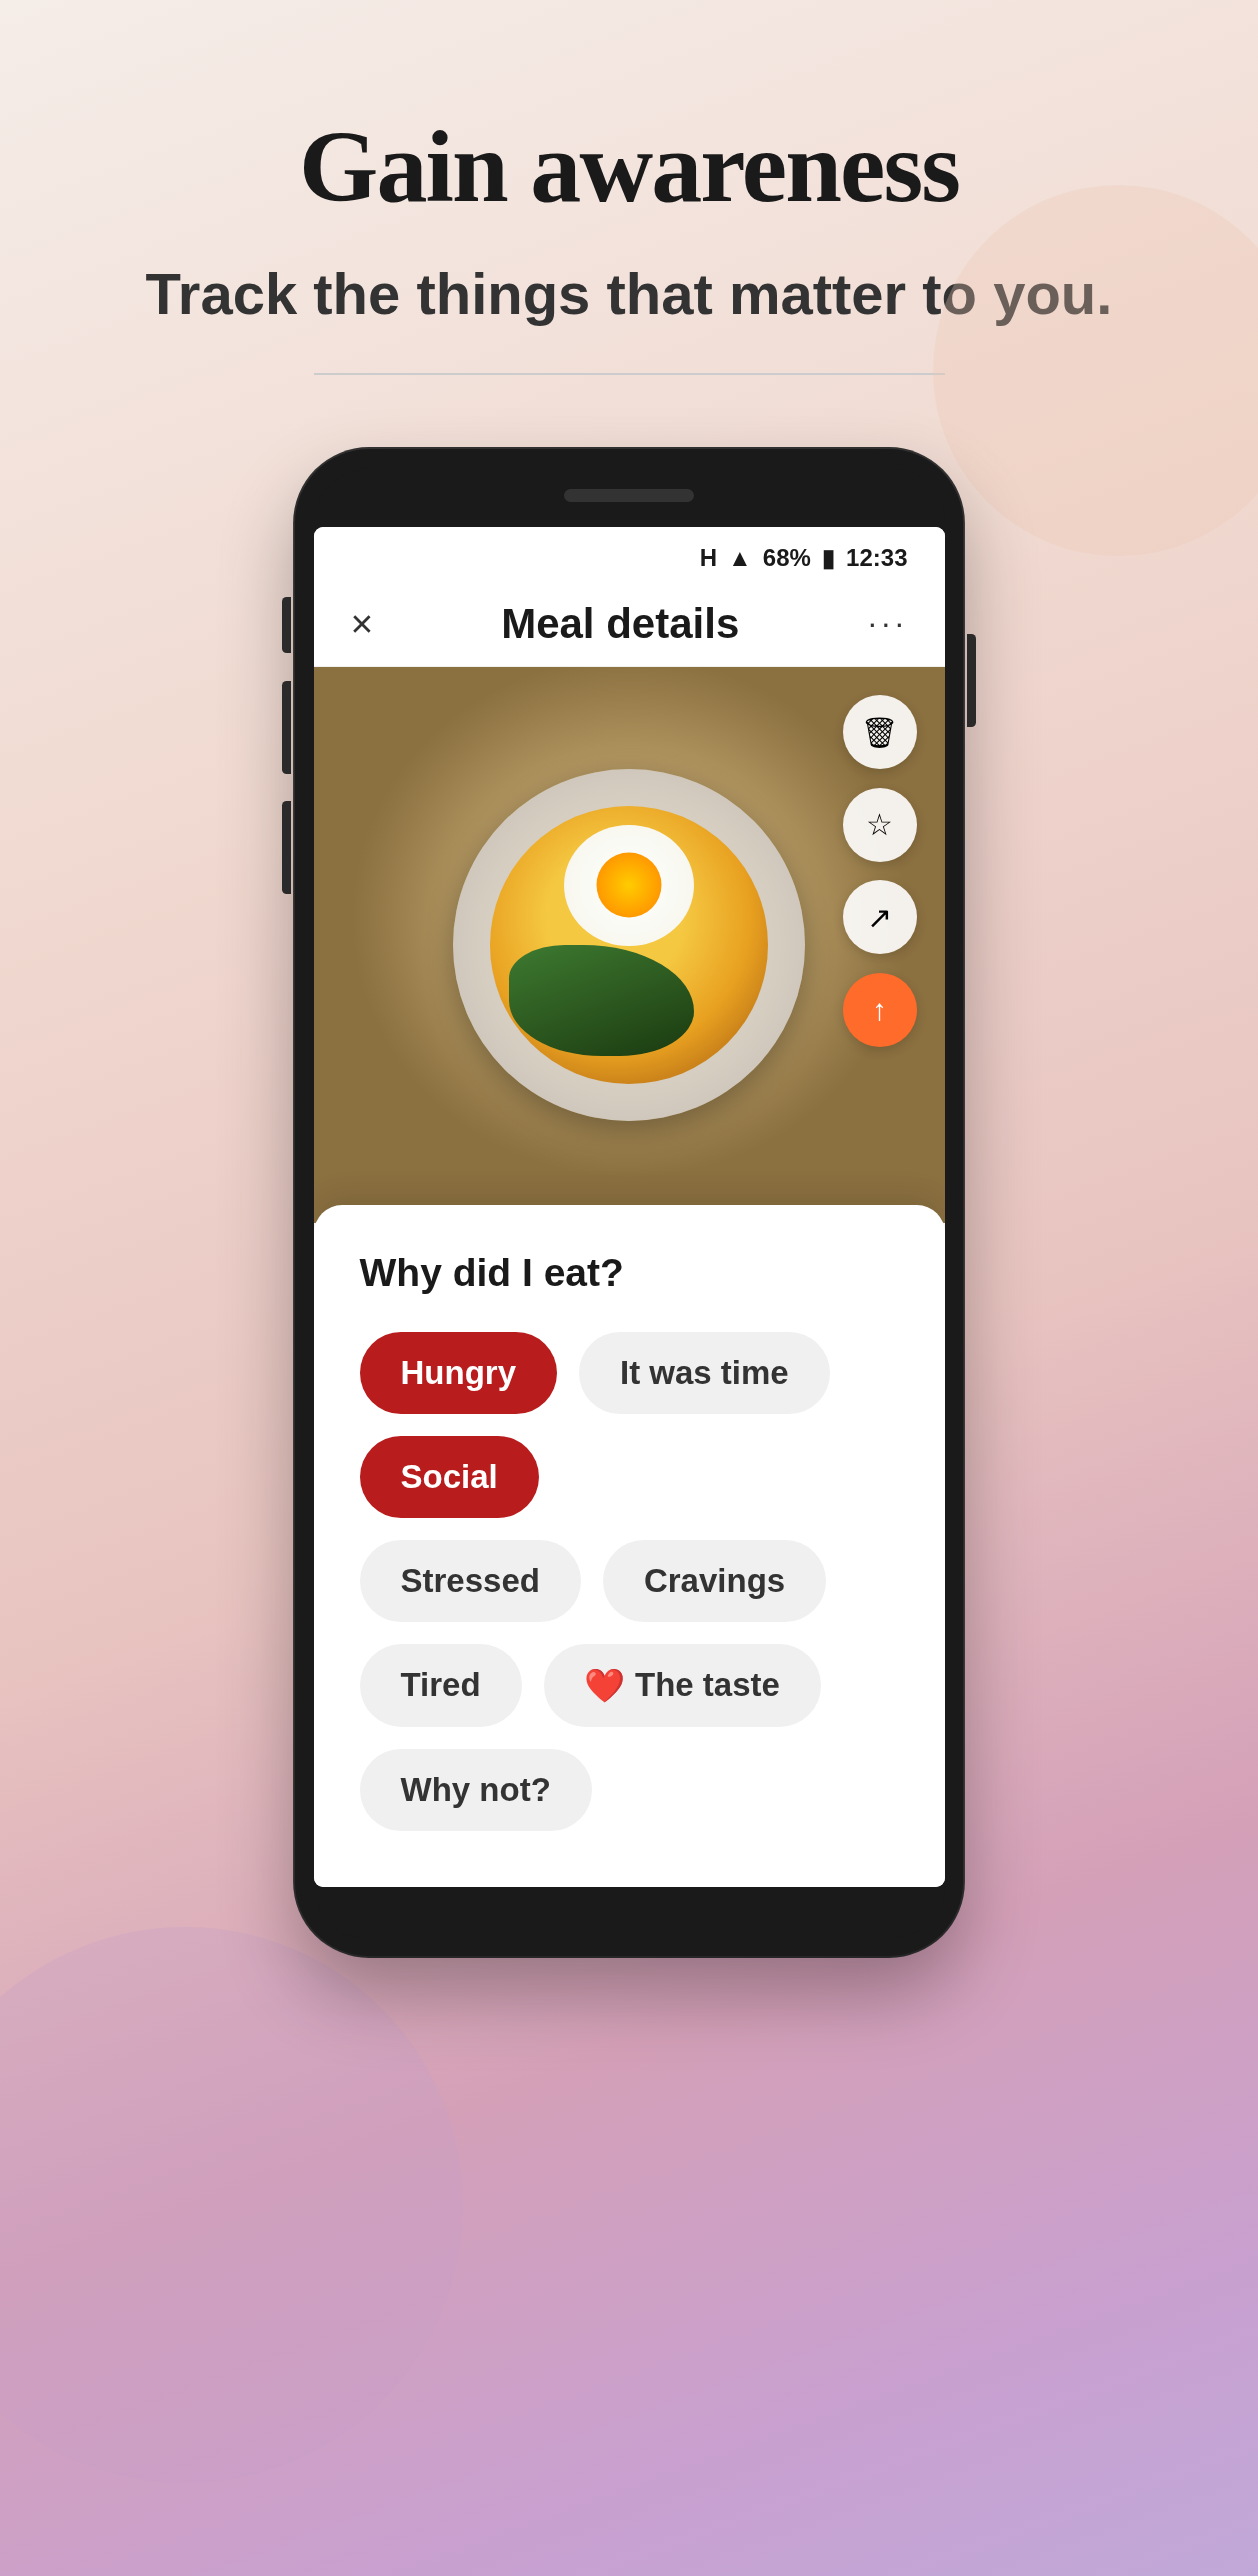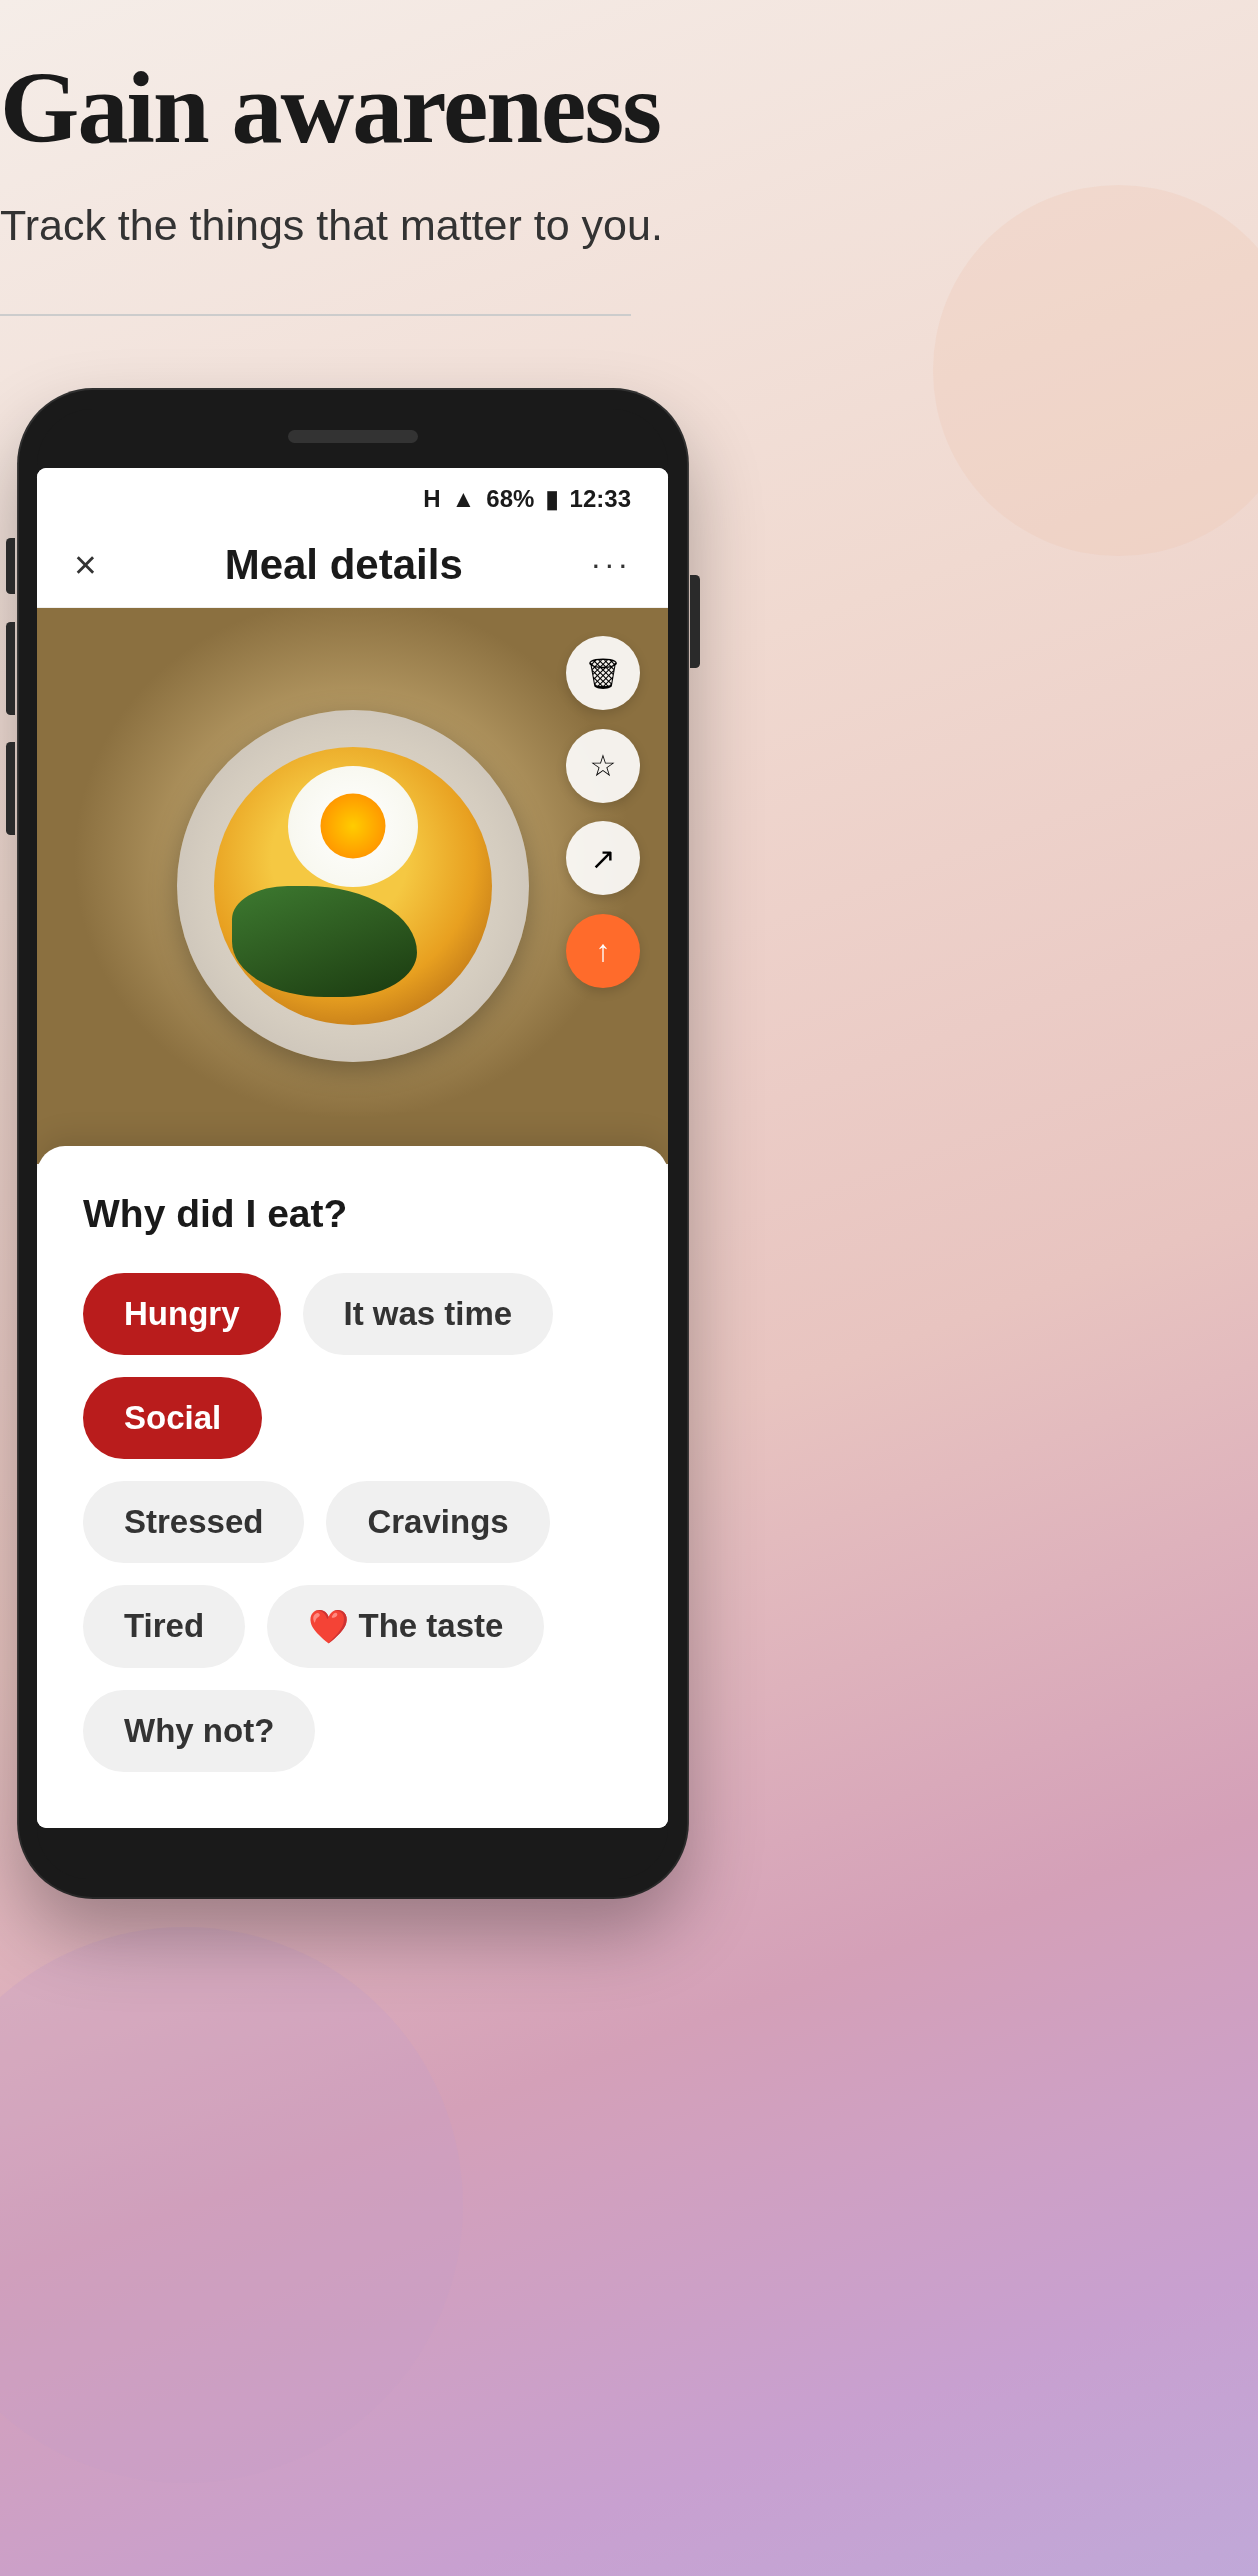--- a/index.html
+++ b/index.html
@@ -9,41 +9,41 @@
       height: 2576px;
       background: linear-gradient(160deg, #f5ede8 0%, #f0d9d0 30%, #e8c4c0 55%, #d4a0b8 75%, #c8a0d0 90%, #c0a8d8 100%);
       font-family: -apple-system, BlinkMacSystemFont, 'Segoe UI', sans-serif;
       position: relative;
       overflow: hidden;
     }
 
     .page-wrapper {
       display: flex;
       flex-direction: column;
-      align-items: flex-start;
-      padding-top: 52px;
+      align-items: center;
+      padding-top: 111px;
     }
 
     .headline {
       font-family: Georgia, 'Times New Roman', serif;
       font-size: 102px;
       font-weight: 900;
       color: #1a1a1a;
       text-align: center;
       letter-spacing: -1.9px;
       line-height: 1.1;
       margin-bottom: 37px;
     }
 
     .subtitle {
-      font-size: 43px;
+      font-size: 58px;
       color: #333;
       text-align: center;
-      font-weight: 400;
-      margin-bottom: 64px;
+      font-weight: 700;
+      margin-bottom: 46px;
     }
 
     .divider {
       width: 631px;
       height: 1.9px;
       background: #ccc;
       margin-bottom: 74px;
     }
 
     

